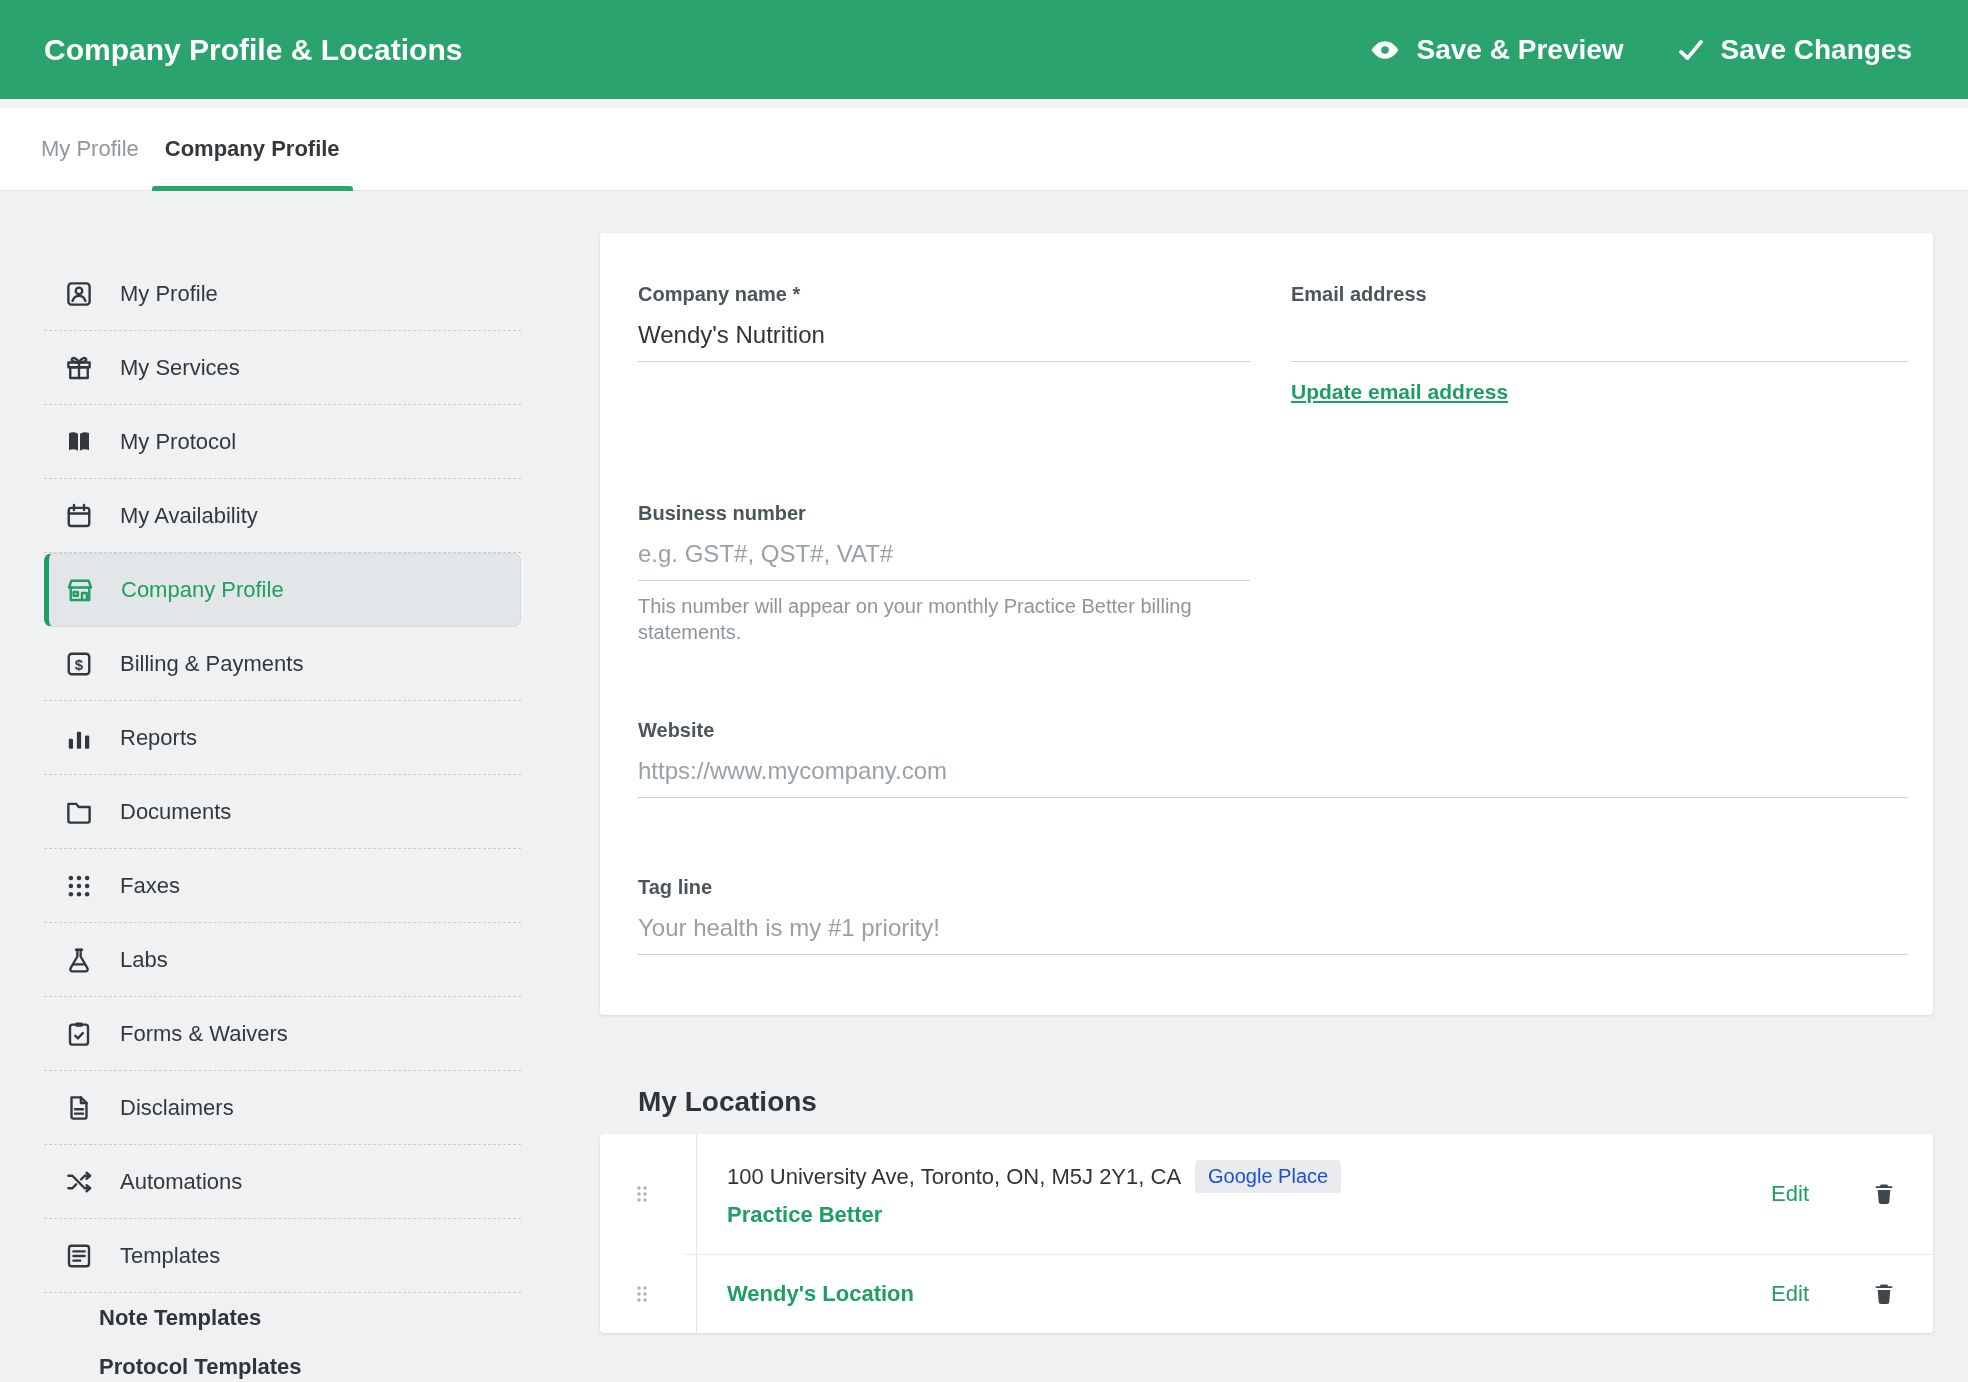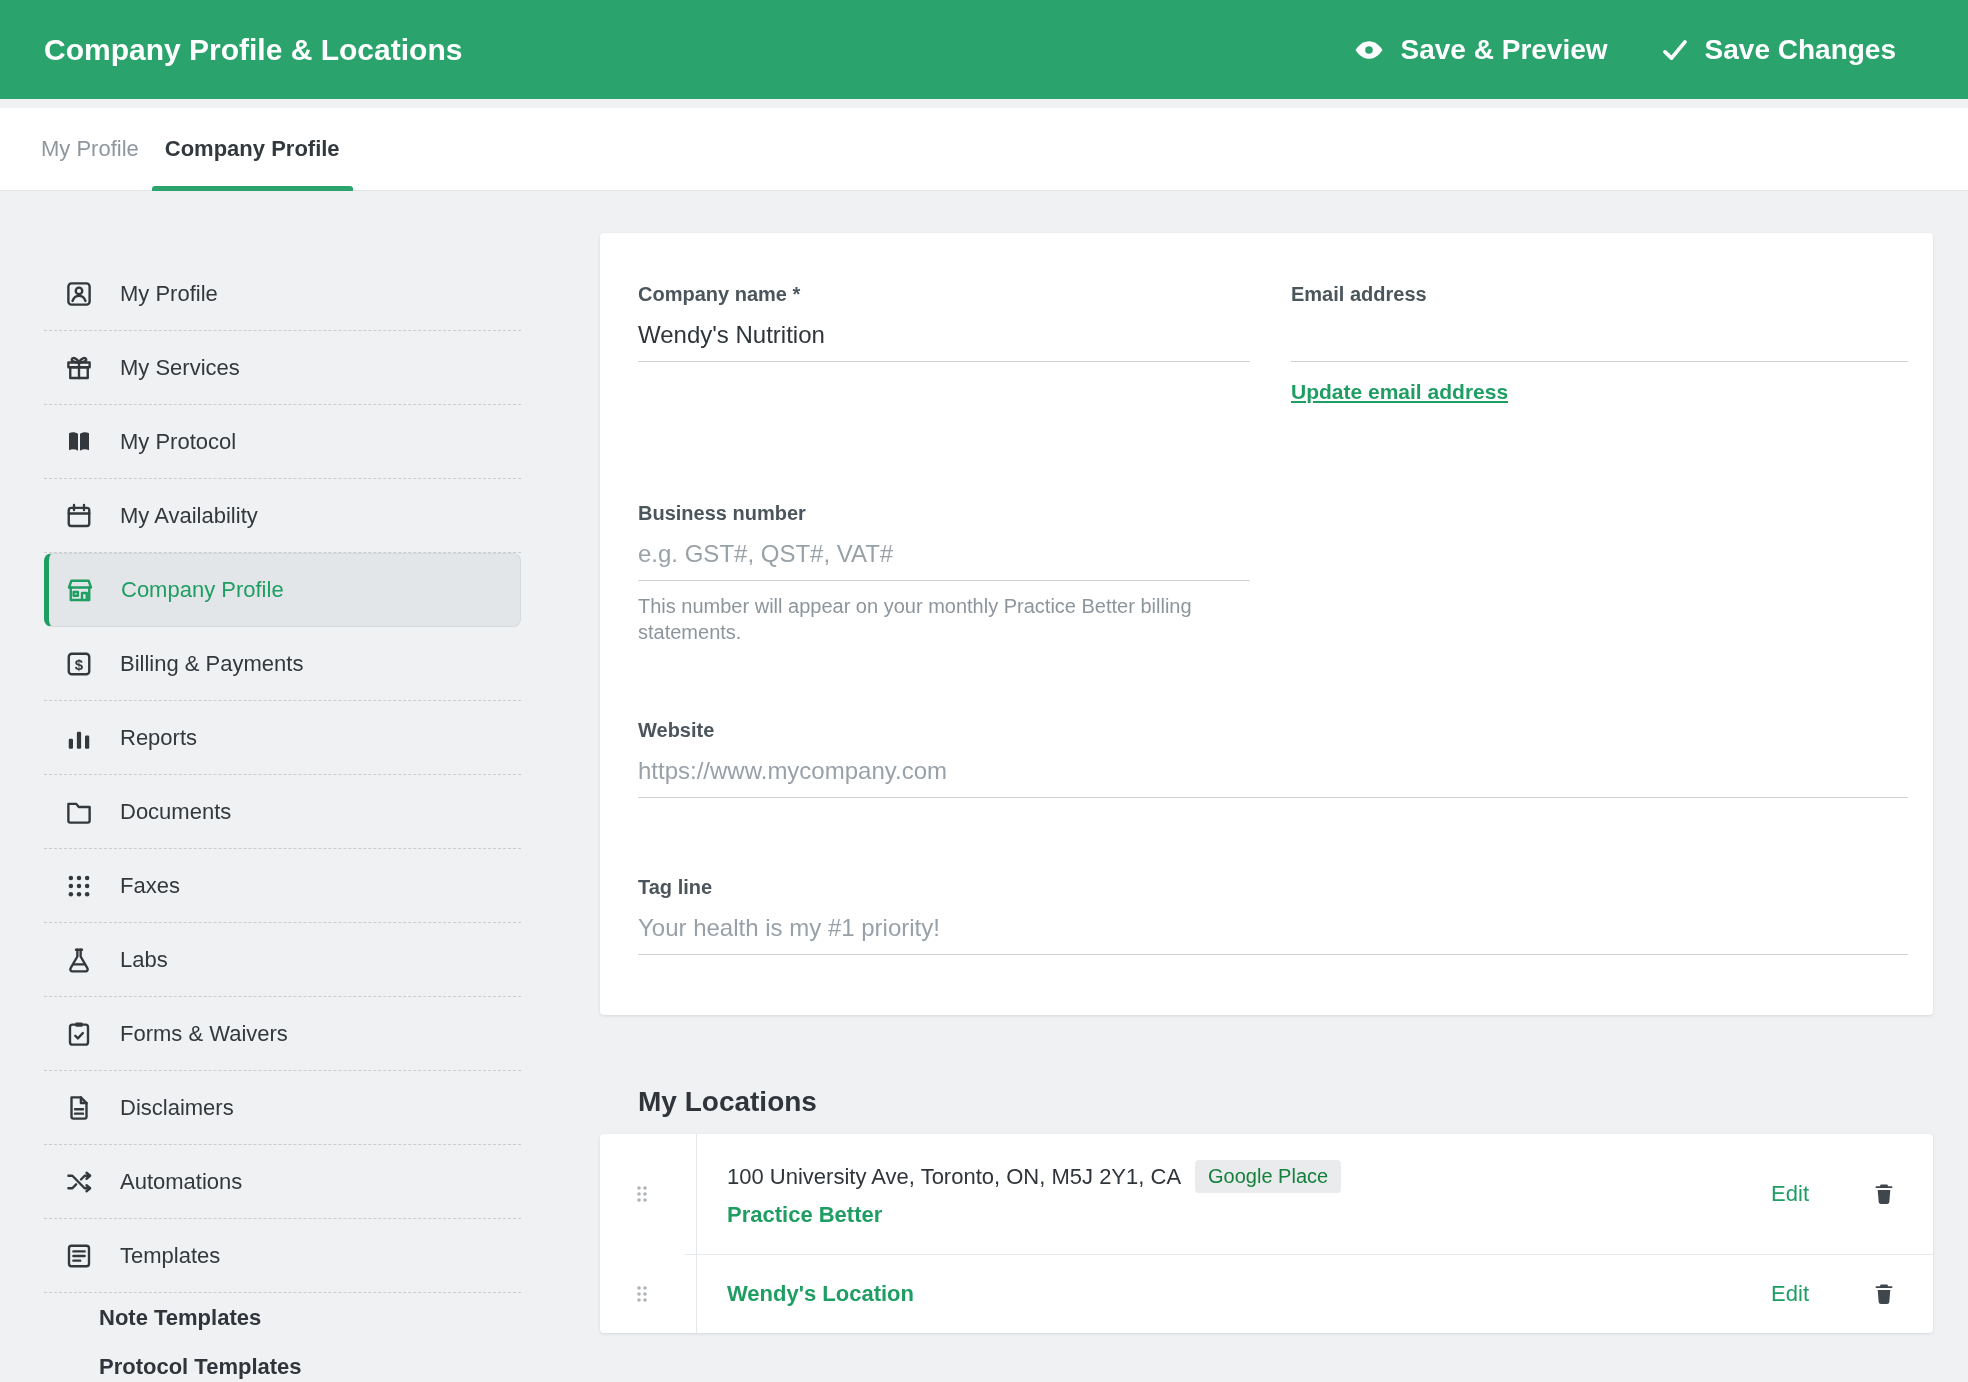--- a/index.html
+++ b/index.html
@@ -2,21 +2,21 @@
 <html><head>
 <meta charset="utf-8">
 <style>
   * { margin:0; padding:0; box-sizing:border-box; }
   html,body { width:1968px; height:1382px; overflow:hidden; }
   body { font-family:"Liberation Sans", sans-serif; background:#eff1f3; color:#2f353a; }
   #app { position:relative; width:1968px; height:1382px; }
 
   
   .header { position:absolute; top:0; left:0; right:0; height:99px; background:#2aa46c;
-            display:flex; align-items:center; padding:0 72px 0 44px; }
+            display:flex; align-items:center; padding:0 56px 0 44px; }
   .header-title { color:#fff; font-size:30px; font-weight:700; }
   .header-actions { margin-left:auto; display:flex; gap:52px; }
   .h-action { display:flex; align-items:center; gap:15px; color:#fff; font-size:28px; font-weight:600; cursor:pointer; }
   .h-action svg { display:block; }
 
   
   .tabbar { position:absolute; top:108px; left:0; right:0; height:83px; background:#fff;
             border-bottom:1px solid #e2e4e6; display:flex; padding:0 0 0 28px; }
   .tab { display:flex; align-items:center; padding:0 13px; font-size:22px; color:#8f979e;
          cursor:pointer; position:relative; }
@@ -62,21 +62,21 @@
   .loc-head { display:flex; align-items:center; margin-top:71px; }
   .loc-heading { font-size:28px; font-weight:700; color:#2f353a; margin-left:38px; }
   .add-btn { margin-left:auto; height:60px; padding:0 30px; background:#e2e5e8; border-radius:6px;
              display:flex; align-items:center; gap:12px; color:#1f9e63; font-size:22px; font-weight:600; cursor:pointer; }
   .loc-card { margin-top:16px; }
   .loc-row { display:flex; align-items:center; padding-right:36px;gap:12px; }
   .drag { width:84px; display:flex; justify-content:center; cursor:grab; }
   .loc-body { flex:1; border-left:1px solid #e4e7ea; padding:26px 0 26px 30px; }
   .loc-line1 { display:flex; align-items:center; }
   .loc-address { font-size:22px; color:#2f353a; }
-  .loc-badge { background:#e9ebed; color:#15803d; font-size:20px; padding:5px 13px; border-radius:4px; margin-left:14px; }
+  .loc-badge { background:#e9ebed; color:#1d4ed8; font-size:20px; padding:5px 13px; border-radius:4px; margin-left:14px; }
   .loc-name { display:inline-block; margin-top:9px; color:#1f9e63; font-size:22px; font-weight:600; cursor:pointer; }
   .loc-name.solo { margin-top:0;text-align:right; }
   .loc-edit { color:#1f9e63; font-size:22px; font-weight:500; margin-left:24px; cursor:pointer; }
   .trash { margin-left:50px; color:#3f464c; cursor:pointer; display:flex; }
   .loc-divider { height:1px; background:#e8ebed; margin-left:84px; }
 </style>
 </head>
 <body>
 
 <div id="app">

